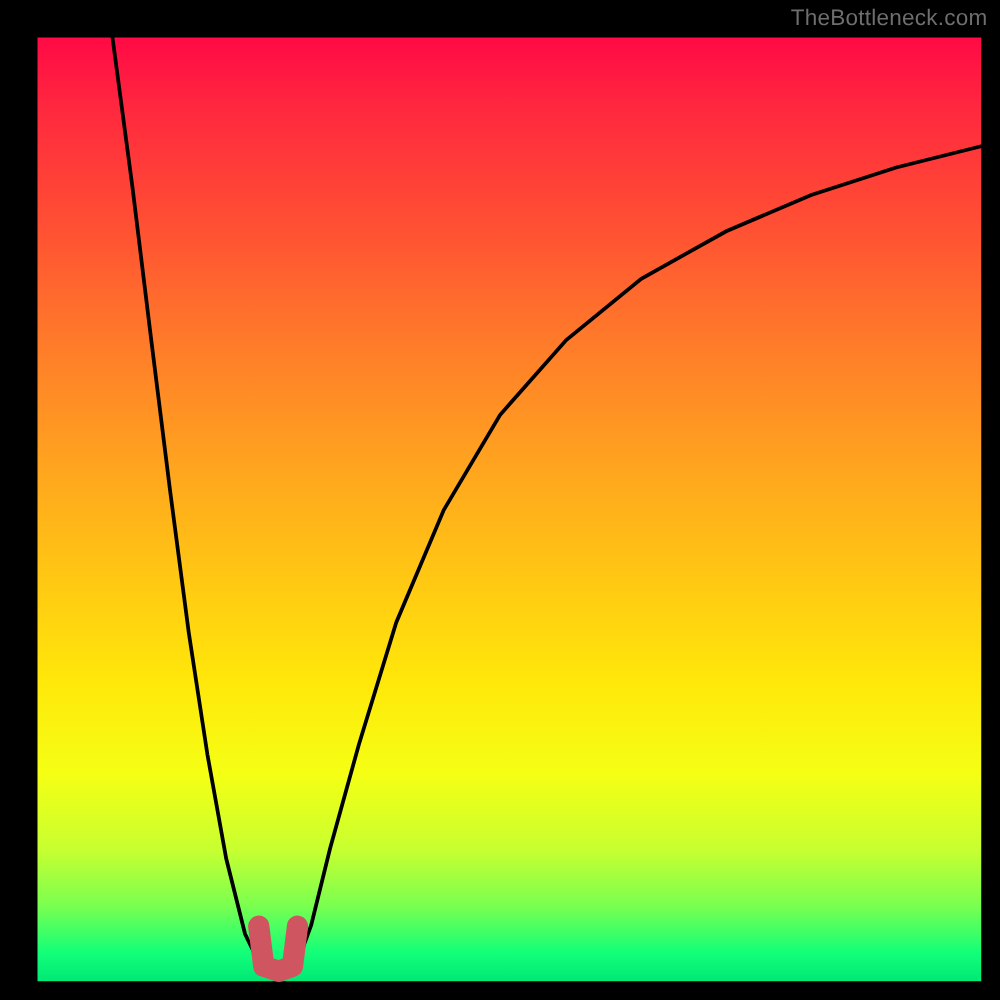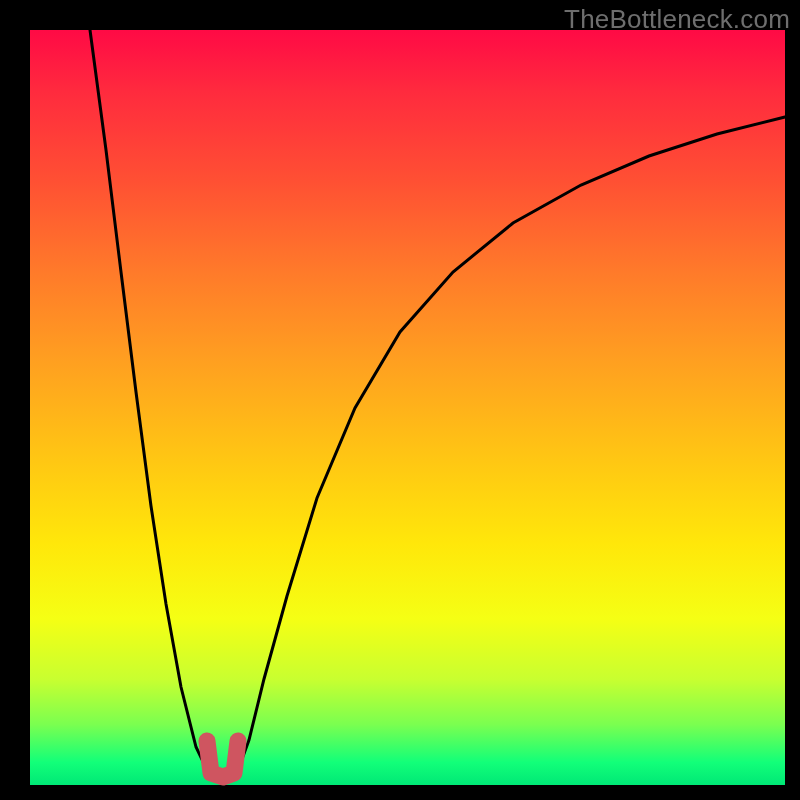--- a/index.html
+++ b/index.html
@@ -46,21 +46,21 @@
     left: 0;
     width: 755px;
     height: 755px;
     overflow: visible;
   }
   .watermark {
     position: absolute;
     top: 4px;
     right: 10px;
     color: #6e6e6e;
-    font-size: 26px;
+    font-size: 18px;
     font-weight: 500;
     letter-spacing: 0.2px;
   }
 </style>
 </head>
 <body>
 
 <div class="frame">
 
   <div class="plot-area">

